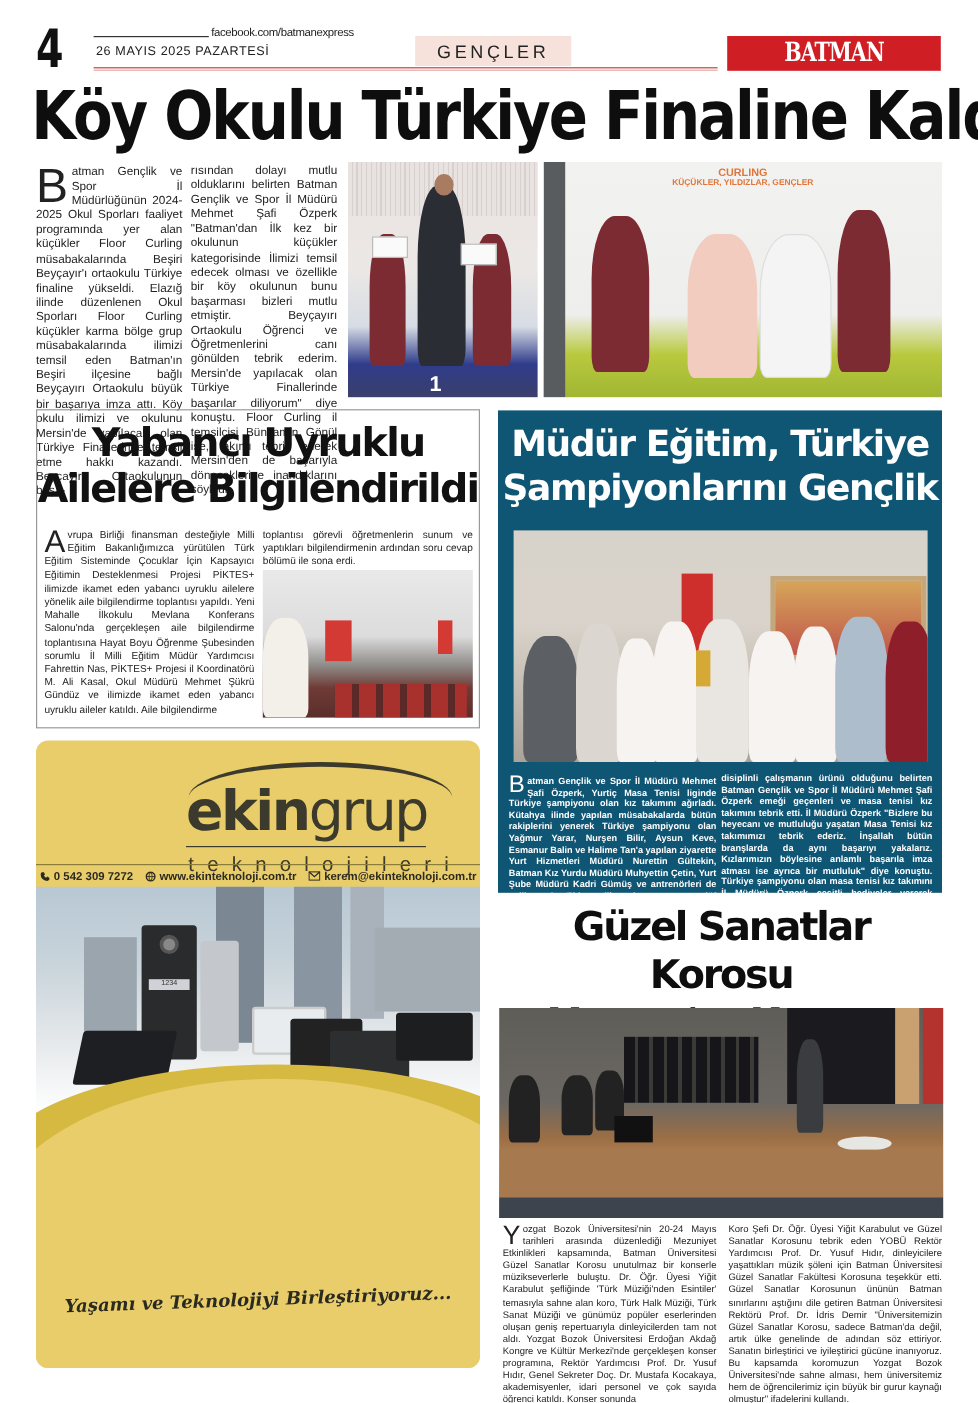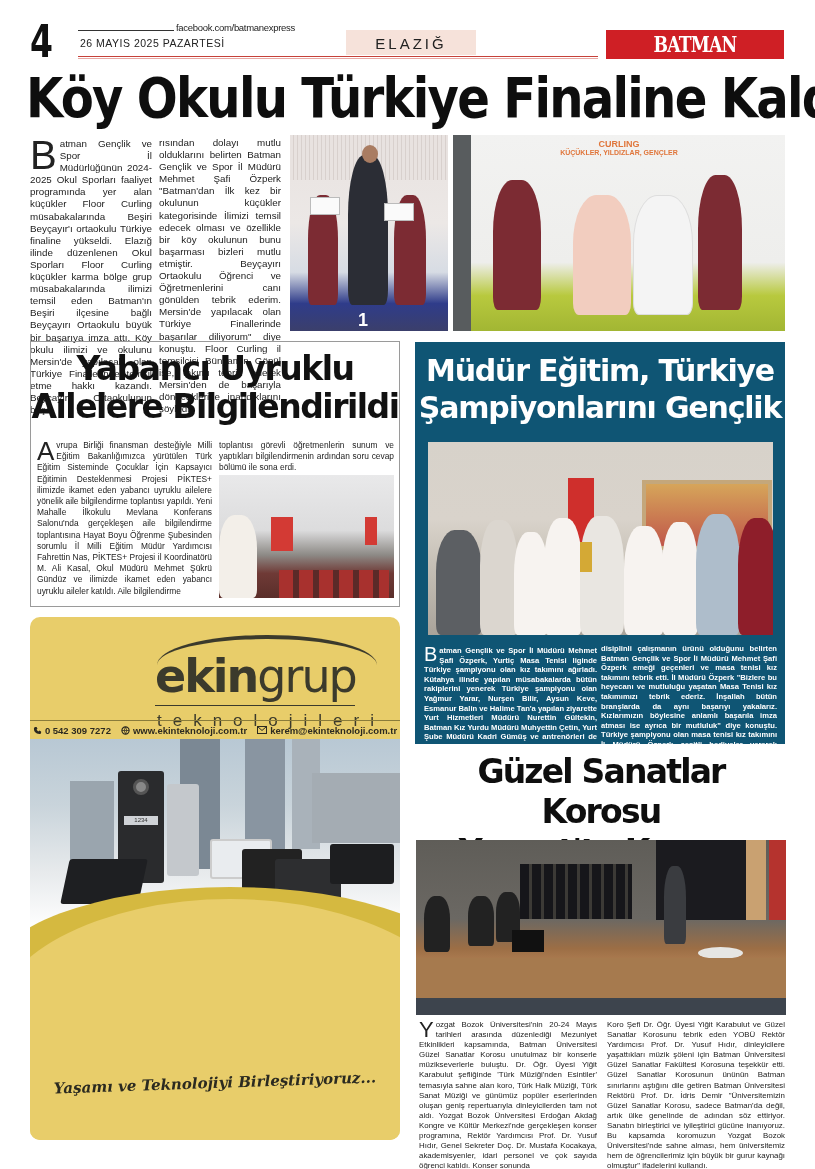--- a/index.html
+++ b/index.html
@@ -70,21 +70,21 @@
   .dropcap-Y { float: left; font-size: 22px; line-height: 19px; margin: 0 2px -1px 0; color: #222; }
   .col-text.small { font-size: 7.9px; line-height: 10.1px; }
 </style>
 </head>
 <body>
 
 <div class="page-number">4</div>
 <div class="fb-line"></div>
 <div class="fb-url">facebook.com/batmanexpress</div>
 <div class="date-text">26 MAYIS 2025 PAZARTESİ</div>
-<div class="section-tab">ELAZIĞ</div>
+<div class="section-tab">GENÇLER</div>
 <div class="rule-red"></div>
 <div class="rule-red2"></div>
 <div class="logo"><span>BATMAN EXPRESS</span></div>
 
 <h1 class="h-main">Köy Okulu Türkiye Finaline Kaldı</h1>
 
 <div class="col-text" style="left:30px; top:138px; width:122px;">
   <span class="dropcap-B">B</span>
   <span>atman Gençlik ve Spor İl Müdürlüğünün 2024-2025 Okul Sporları faaliyet programında yer alan küçükler Floor Curling müsabakalarında Beşiri Beyçayır'ı ortaokulu Türkiye finaline yükseldi. Elazığ ilinde düzenlenen Okul Sporları Floor Curling küçükler karma bölge grup müsabakalarında ilimizi temsil eden Batman'ın Beşiri ilçesine bağlı Beyçayırı Ortaokulu büyük bir başarıya imza attı. Köy okulu ilimizi ve okulunu Mersin'de yapılacak olan Türkiye Finallerinde temsil etme hakkı kazandı. Beyçayır'ı Ortaokulunun başa-</span>
 </div>

